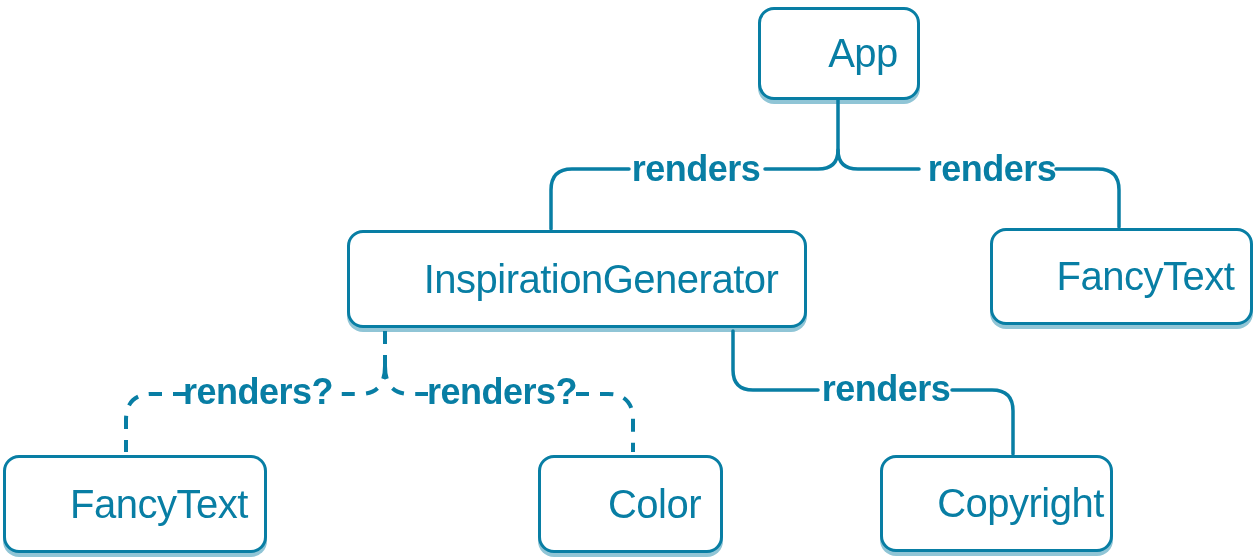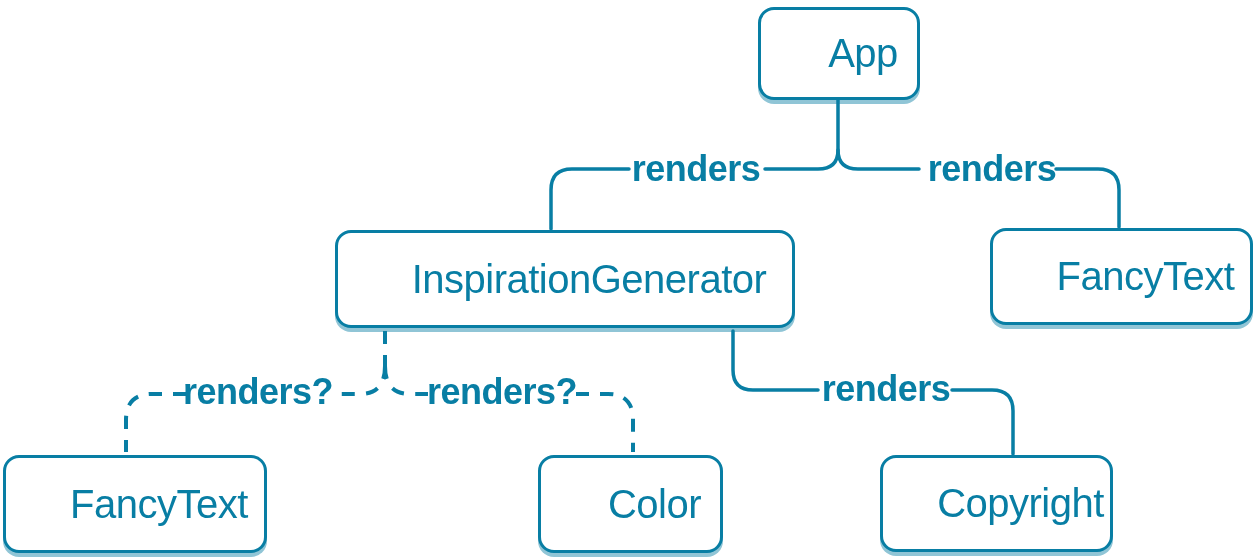--- a/index.html
+++ b/index.html
@@ -84,21 +84,21 @@
     <path class="edge-line dashed" d="M186 394 H152 Q126 394 126 420 V452"></path>
 
     <path class="edge-line dashed" d="M385 366 Q385 394 410 394 H428"></path>
     <path class="edge-line dashed" d="M576 394 H608 Q633 394 633 420 V452"></path>
   </svg>
 
   <div class="node" style="left:758px; top:7px; width:162px; height:93px;">
     <span>App</span>
   </div>
 
-  <div class="node" style="left:335px; top:230px; width:460px; height:98px;">
+  <div class="node" style="left:347px; top:230px; width:460px; height:98px;">
     <span>InspirationGenerator</span>
   </div>
 
   <div class="node" style="left:990px; top:228px; width:263px; height:97px;">
     <span>FancyText</span>
   </div>
 
   <div class="node" style="left:3px; top:455px; width:264px; height:98px;">
     <span>FancyText</span>
   </div>

